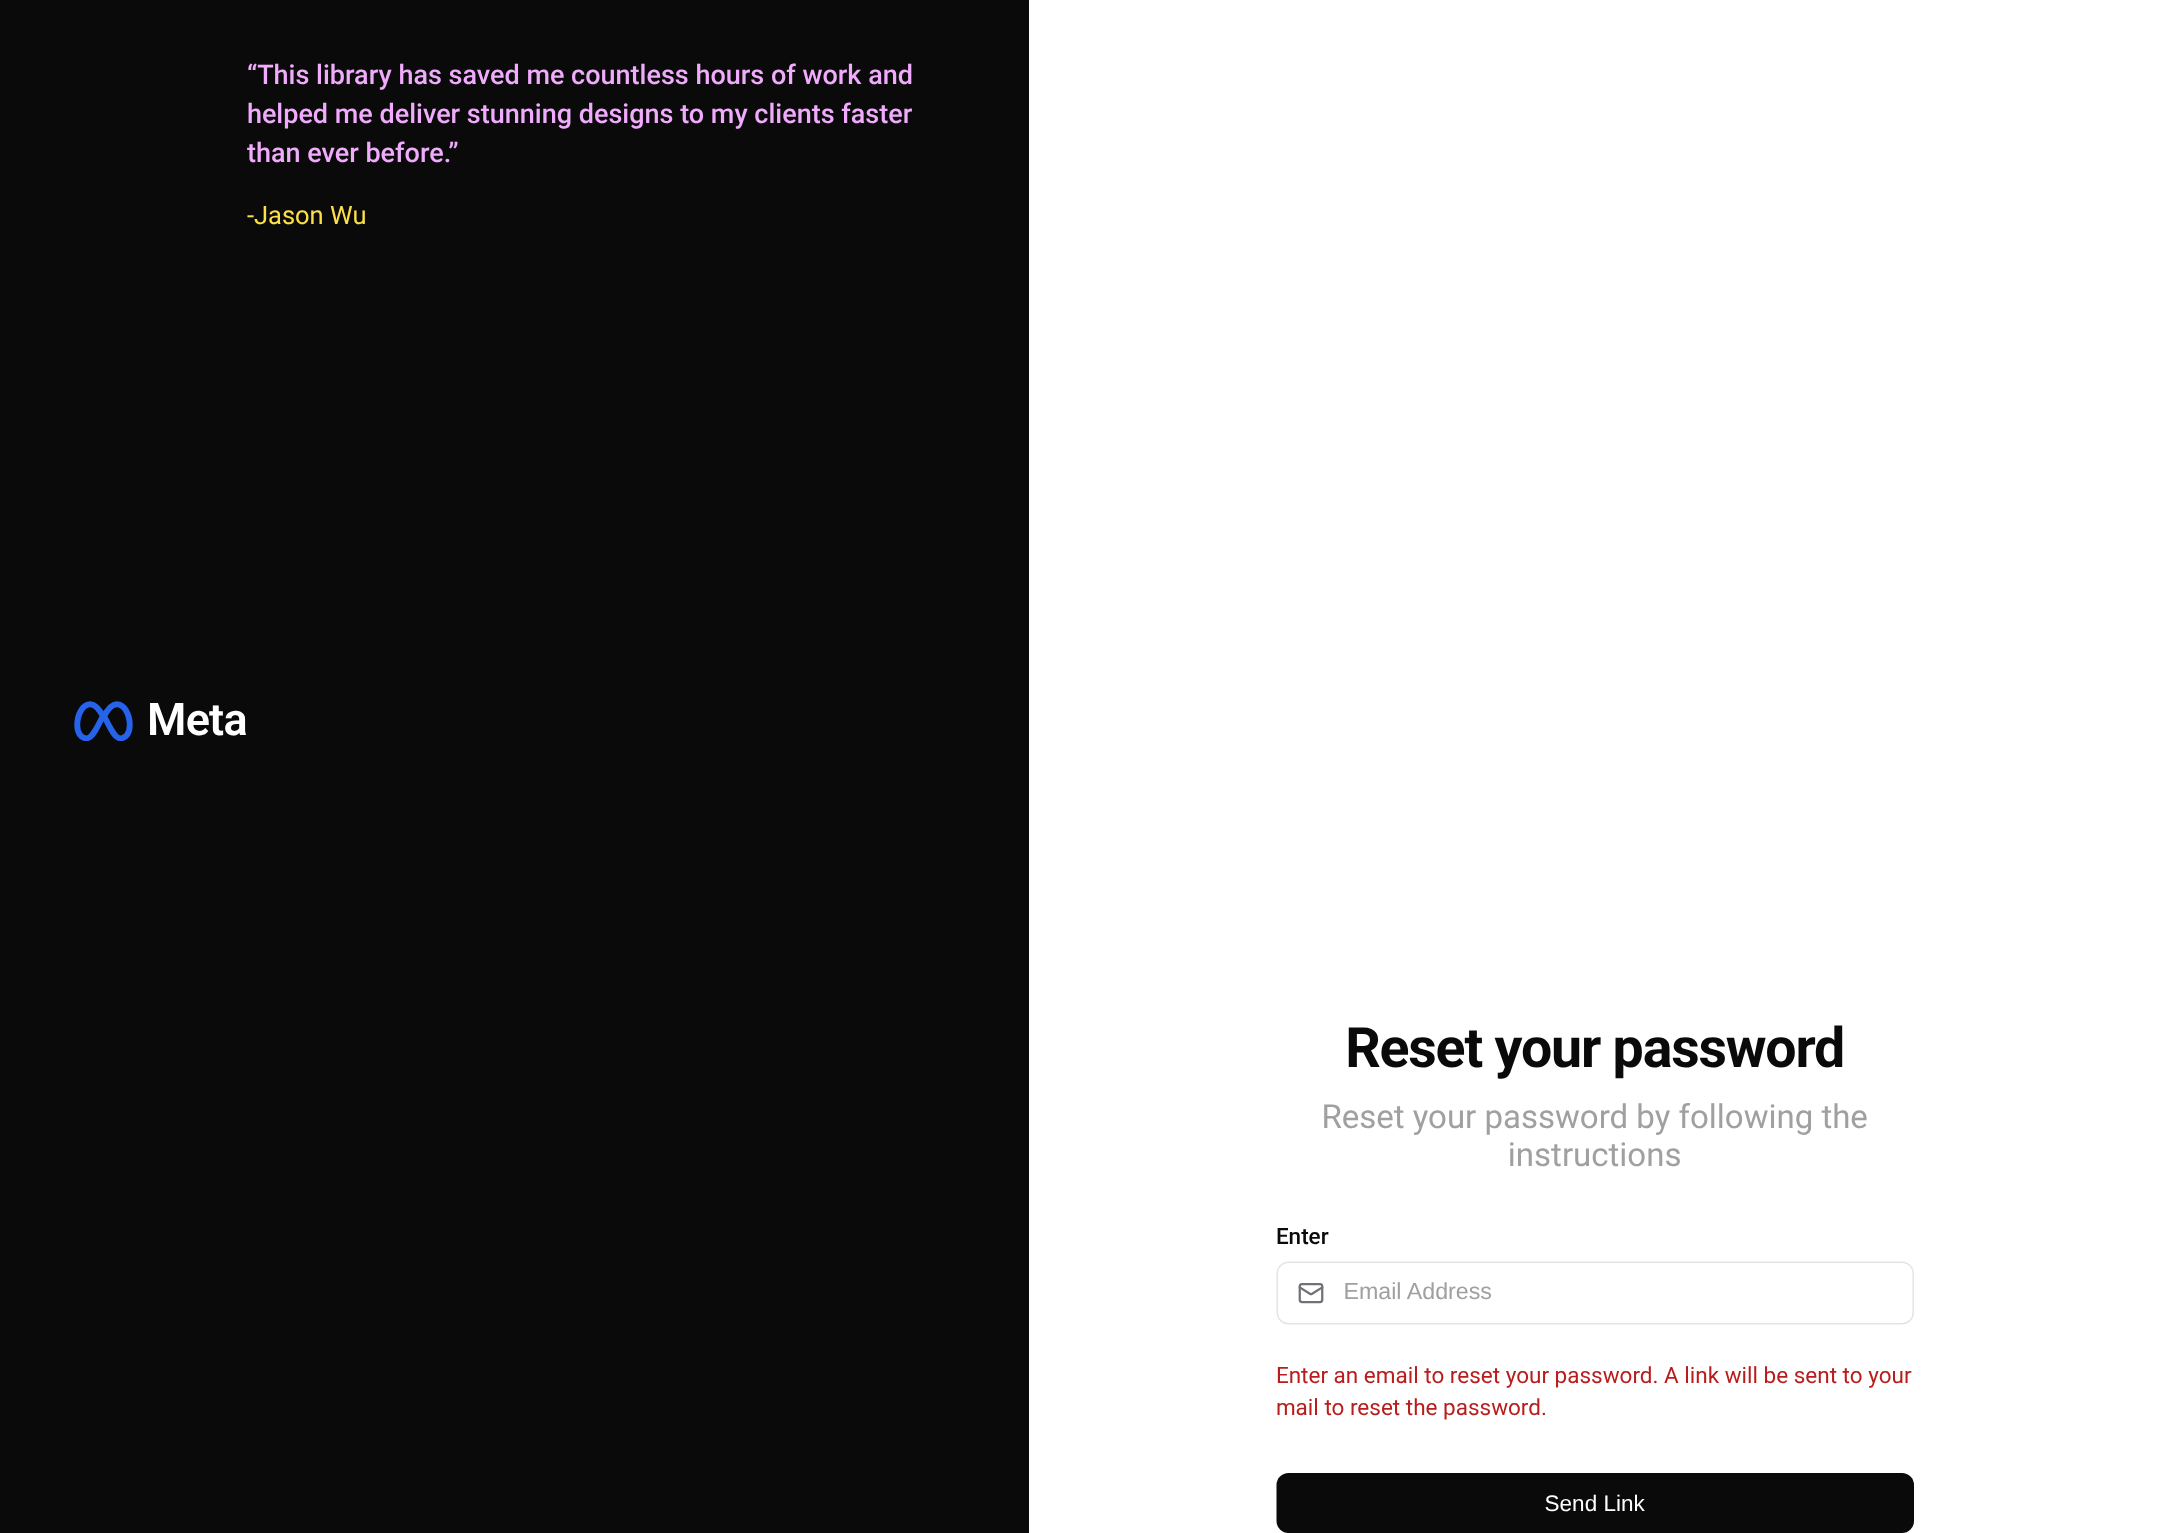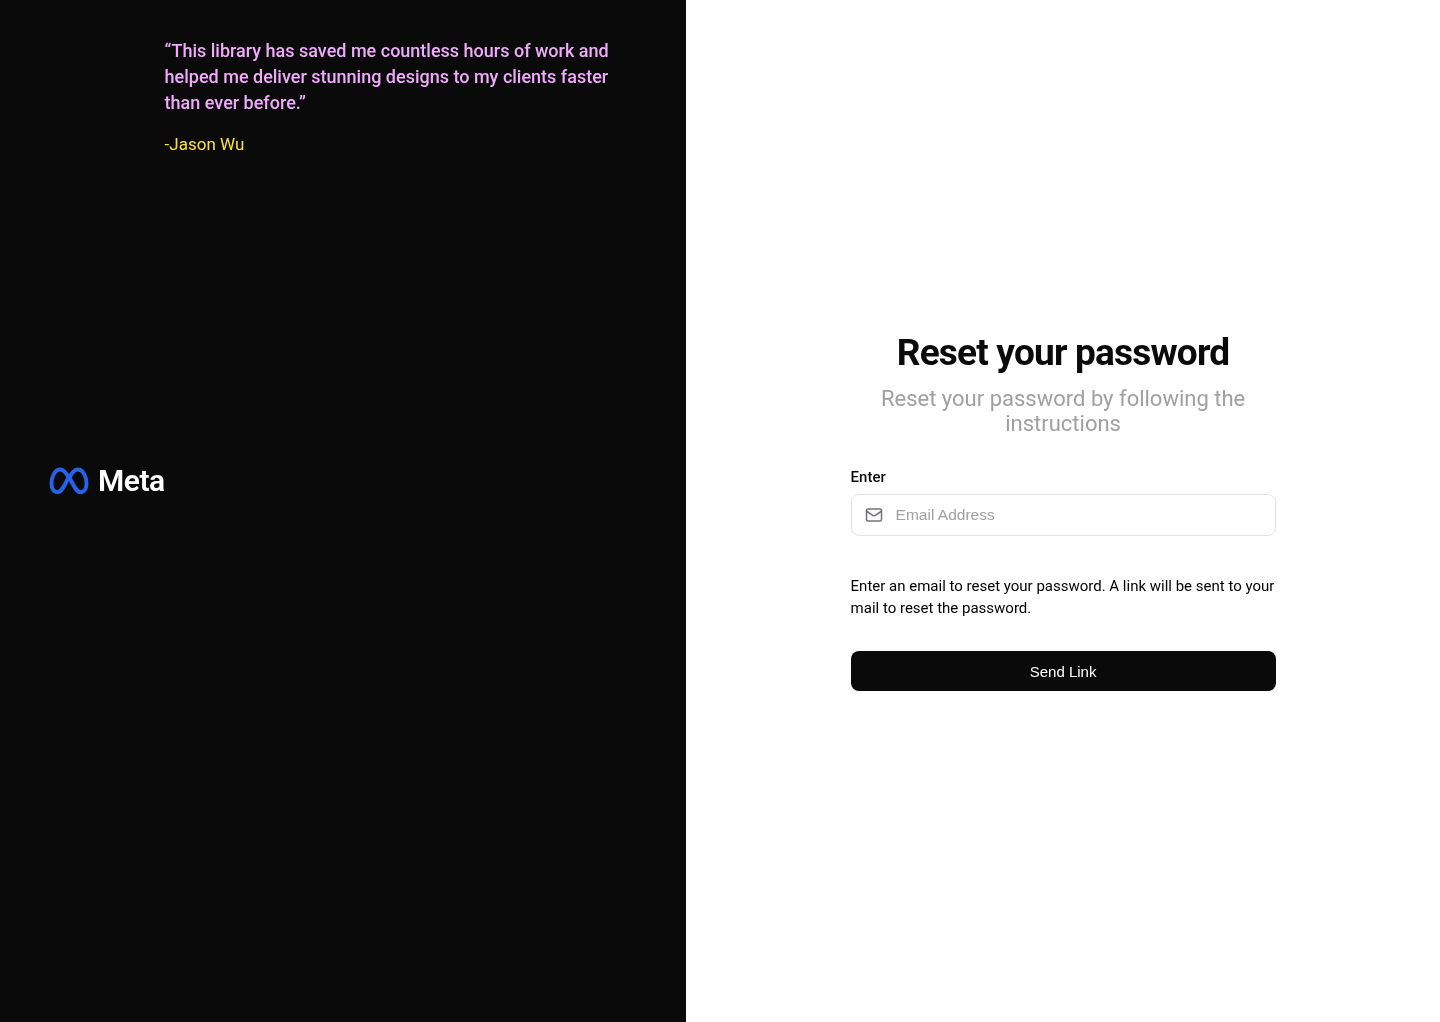--- a/index.html
+++ b/index.html
@@ -61,21 +61,21 @@
       font-size: 17px;
       color: #fde047;
       font-weight: 400;
     }
     
     .right-panel {
       width: 774px;
       height: 100%;
       background-color: #ffffff;
       display: flex;
-      align-items: center;
+      align-items: flex-end;
       justify-content: center;
     }
     
     .form-container {
       width: 425px;
       display: flex;
       flex-direction: column;
     }
     
     .page-title {
@@ -96,21 +96,21 @@
     
     .form-label {
       font-size: 15px;
       font-weight: 500;
       color: #0a0a0a;
       margin-bottom: 8px;
     }
     
     .input-wrapper {
       position: relative;
-      margin-bottom: 40px;
+      margin-bottom: 24px;
     }
     
     .input-icon {
       position: absolute;
       left: 14px;
       top: 50%;
       transform: translateY(-50%);
       width: 18px;
       height: 18px;
       color: #71717a;
@@ -127,21 +127,21 @@
       outline: none;
       background: #ffffff;
     }
     
     .email-input::placeholder {
       color: #a0a0a0;
     }
     
     .helper-text {
       font-size: 15px;
-      color: #000000;
+      color: #b91c1c;
       line-height: 1.45;
       margin-bottom: 32px;
     }
     
     .submit-button {
       width: 100%;
       height: 40px;
       background-color: #0a0a0a;
       color: #ffffff;
       border: none;

